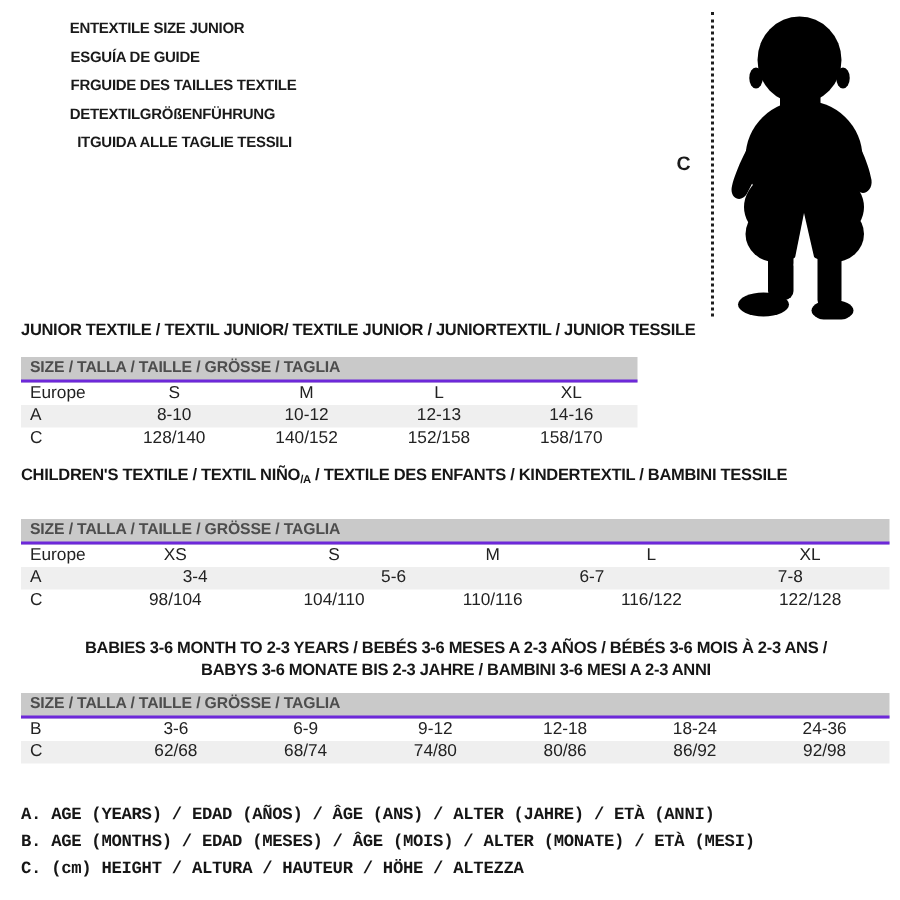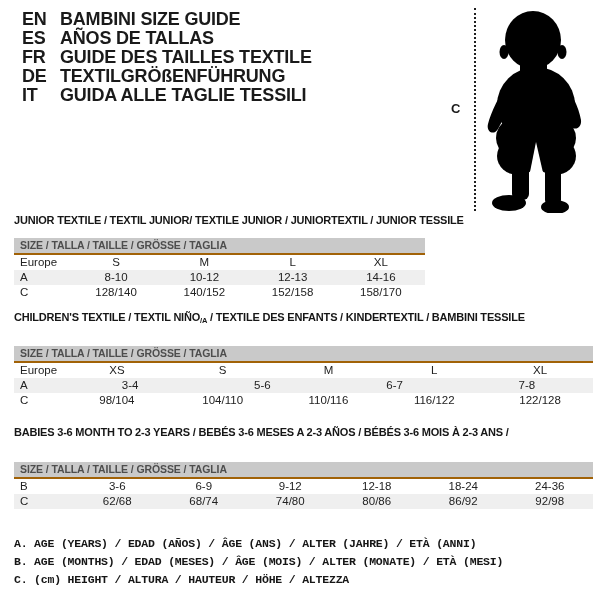--- a/index.html
+++ b/index.html
@@ -4,59 +4,59 @@
 <style>
   html,body{margin:0;padding:0;}
   body{
     width:600px;height:600px;position:relative;overflow:hidden;
     background:#ffffff;color:#1a1a1a;
     font-family:"Liberation Sans","DejaVu Sans",sans-serif;
     -webkit-font-smoothing:antialiased;
   }
   
   .lang-block{position:absolute;left:22px;top:10px;}
-  .lang-row{display:flex;line-height:19px;font-size:18px;font-weight:700;letter-spacing:-0.2px;}
+  .lang-row{display:flex;line-height:19px;font-size:10px;font-weight:700;letter-spacing:-0.2px;text-align:right;}
   .lang-code{width:38px;flex:0 0 38px;}
   
   .measure-line{position:absolute;left:474px;top:8px;height:203px;width:0;border-left:2px dotted #1f1f1f;}
   .measure-label{position:absolute;left:451px;top:101px;font-size:13px;font-weight:700;}
   .baby-svg{position:absolute;left:487px;top:8px;}
   
   .sec-title{position:absolute;left:14px;font-size:11px;font-weight:700;letter-spacing:-0.2px;white-space:nowrap;color:#161616;}
   .sec-title .subscript{font-size:7.5px;vertical-align:-2px;font-weight:700;}
-  .two-line{line-height:15px;white-space:normal;width:580px;}
+  .two-line{line-height:15px;white-space:normal;width:580px;text-align:center;}
   
   .tbl{position:absolute;left:14px;}
   .bar{
     height:15px;line-height:15px;background:#c9c9c9;color:#4d4d4d;
     font-size:10.5px;font-weight:700;padding-left:6px;letter-spacing:-0.1px;
-    border-bottom:2px solid #a16207;
+    border-bottom:2px solid #6d28d9;
   }
   .trow{display:flex;height:15px;line-height:15px;font-size:11.5px;color:#222;}
   .shade{background:#efefef;}
   .c0{flex:0 0 auto;text-align:left;padding-left:6px;box-sizing:border-box;}
   .cv{flex:1 1 0;text-align:center;}
   .w-jr .c0{flex-basis:58px;}
   .w-ch .c0{flex-basis:50px;}
   .w-bb .c0{flex-basis:60px;}
   
   .legend{position:absolute;left:14px;top:535px;}
   .legend-line{font-size:11.5px;font-weight:700;line-height:18px;letter-spacing:-0.2px;white-space:nowrap;color:#161616;font-family:Liberation Mono, monospace;}
 </style>
 </head>
 <body>
 
 <div class="lang-block">
   <div class="lang-row">
     <span class="lang-code">EN</span>
-    <span class="lang-title">BAMBINI SIZE GUIDE</span>
+    <span class="lang-title">TEXTILE SIZE JUNIOR</span>
   </div>
   <div class="lang-row">
     <span class="lang-code">ES</span>
-    <span class="lang-title">AÑOS DE TALLAS</span>
+    <span class="lang-title">GUÍA DE GUIDE</span>
   </div>
   <div class="lang-row">
     <span class="lang-code">FR</span>
     <span class="lang-title">GUIDE DES TAILLES TEXTILE</span>
   </div>
   <div class="lang-row">
     <span class="lang-code">DE</span>
     <span class="lang-title">TEXTILGRÖßENFÜHRUNG</span>
   </div>
   <div class="lang-row">
@@ -140,20 +140,21 @@
     <div class="cv">98/104</div>
     <div class="cv">104/110</div>
     <div class="cv">110/116</div>
     <div class="cv">116/122</div>
     <div class="cv">122/128</div>
   </div>
 </div>
 
 <div class="sec-title two-line" style="top:425px;">
   <span>BABIES 3-6 MONTH TO 2-3 YEARS / BEBÉS 3-6 MESES A 2-3 AÑOS / BÉBÉS 3-6 MOIS À 2-3 ANS /</span><br>
+  <span>BABYS 3-6 MONATE BIS 2-3 JAHRE / BAMBINI 3-6 MESI A 2-3 ANNI</span>
 </div>
 
 <div class="tbl w-bb" style="top:462px;width:579px;">
   <div class="bar">SIZE / TALLA / TAILLE / GRÖSSE / TAGLIA</div>
   <div class="trow">
     <div class="c0">B</div>
     <div class="cv">3-6</div>
     <div class="cv">6-9</div>
     <div class="cv">9-12</div>
     <div class="cv">12-18</div>

